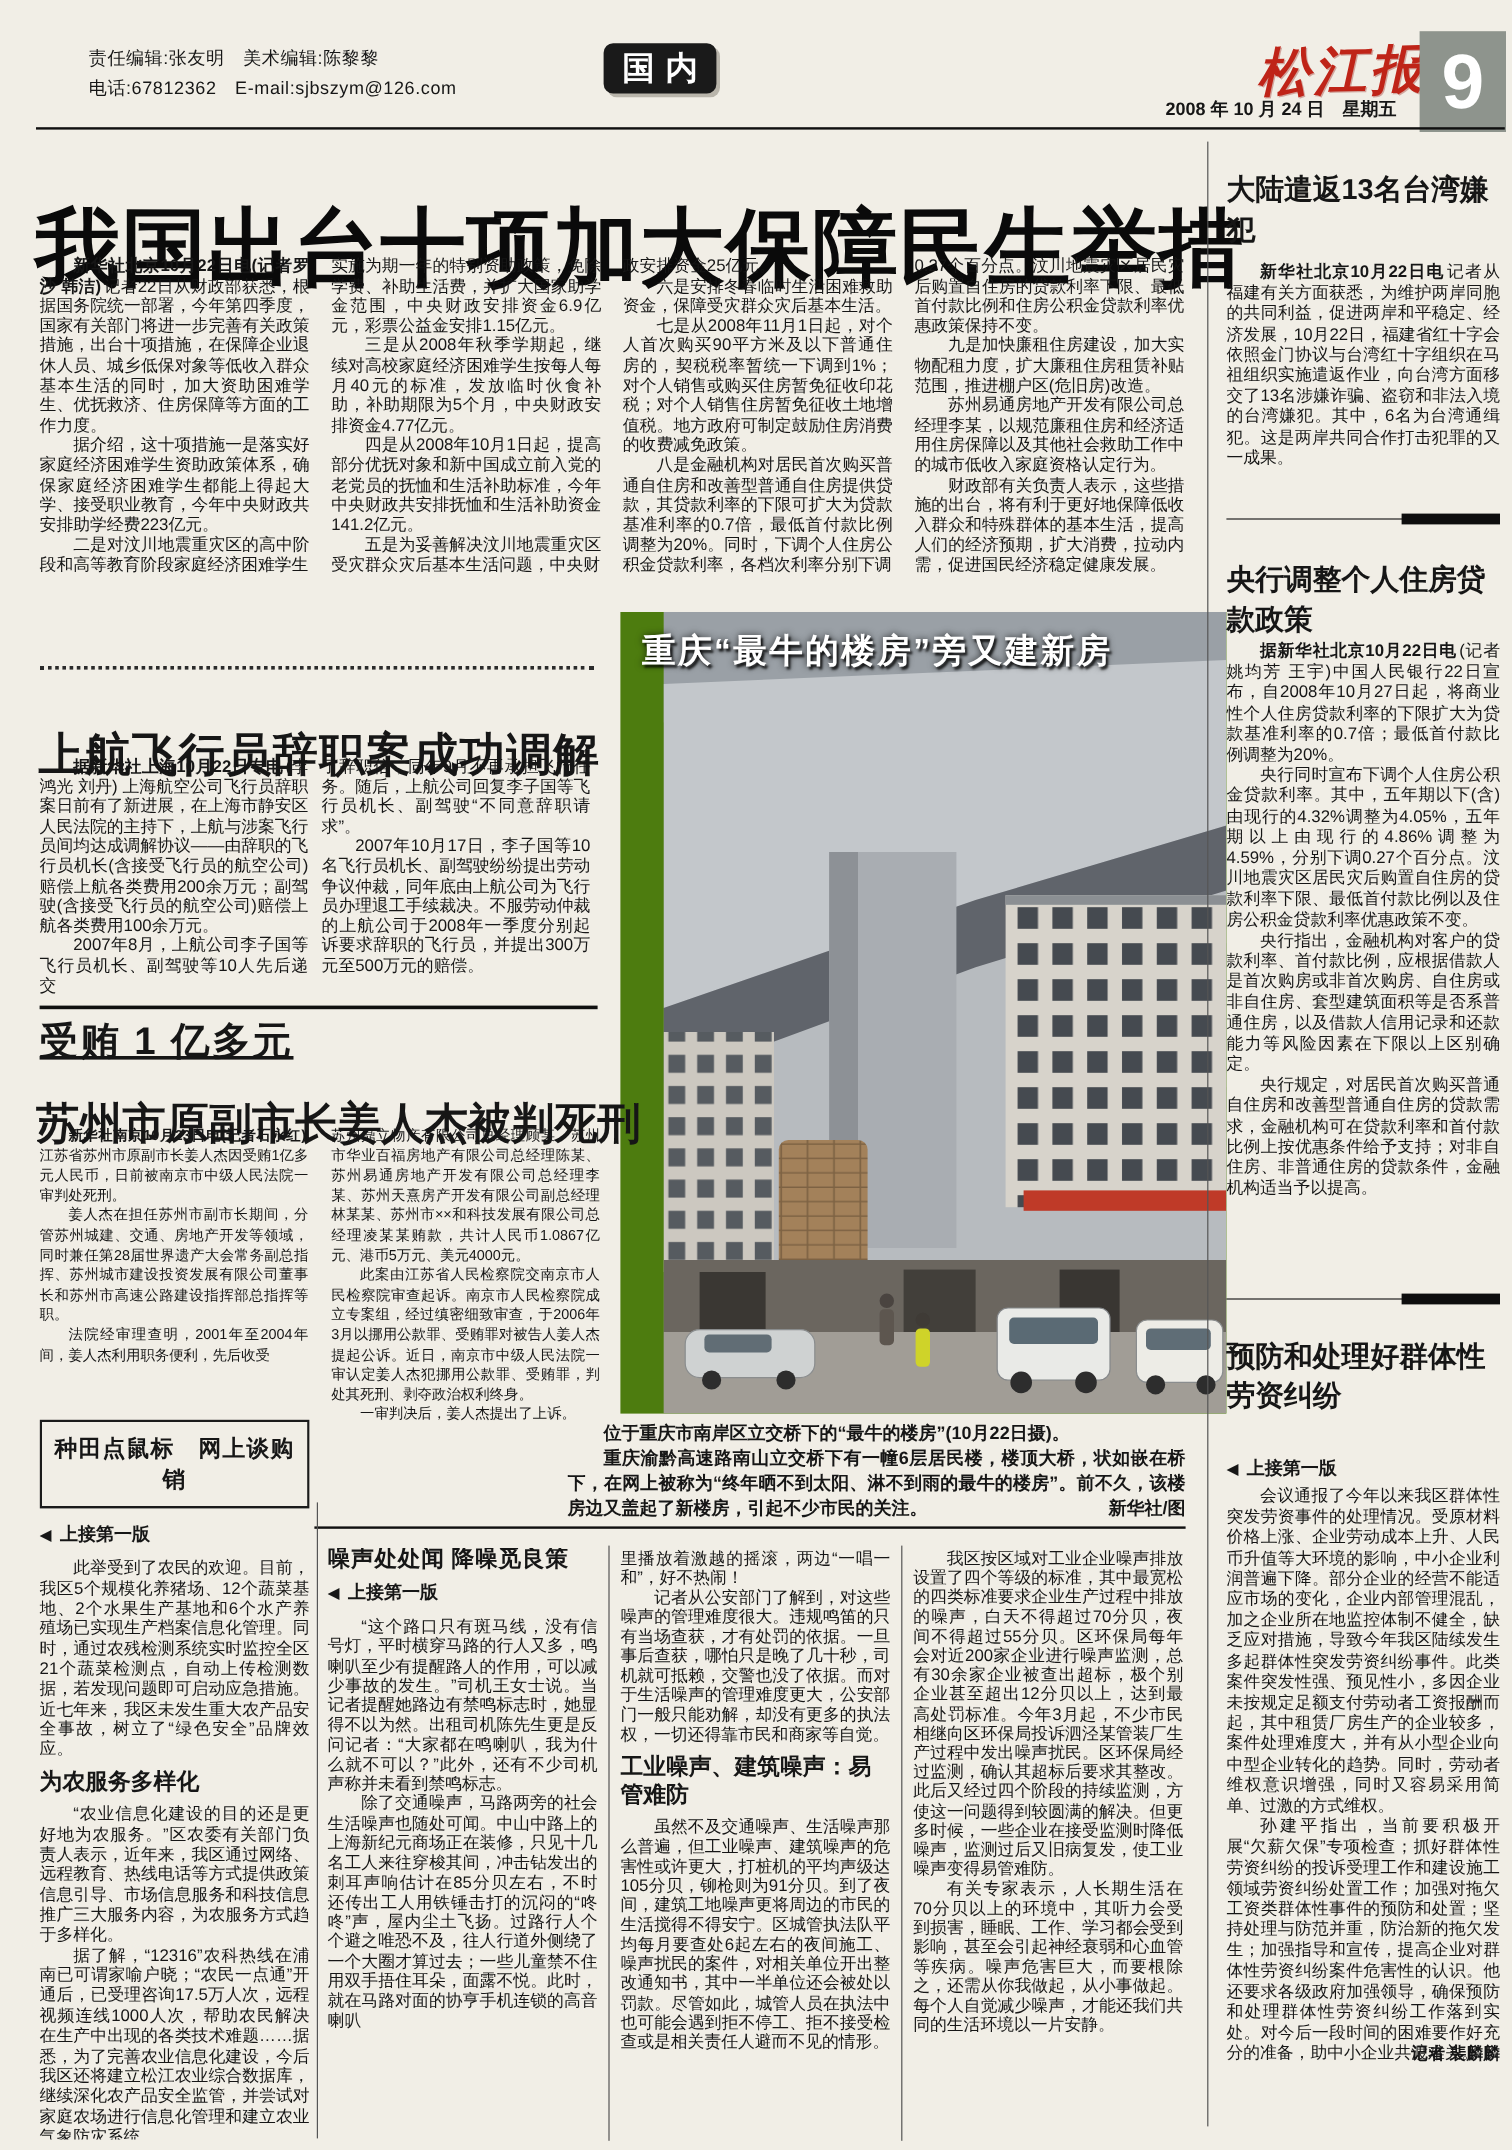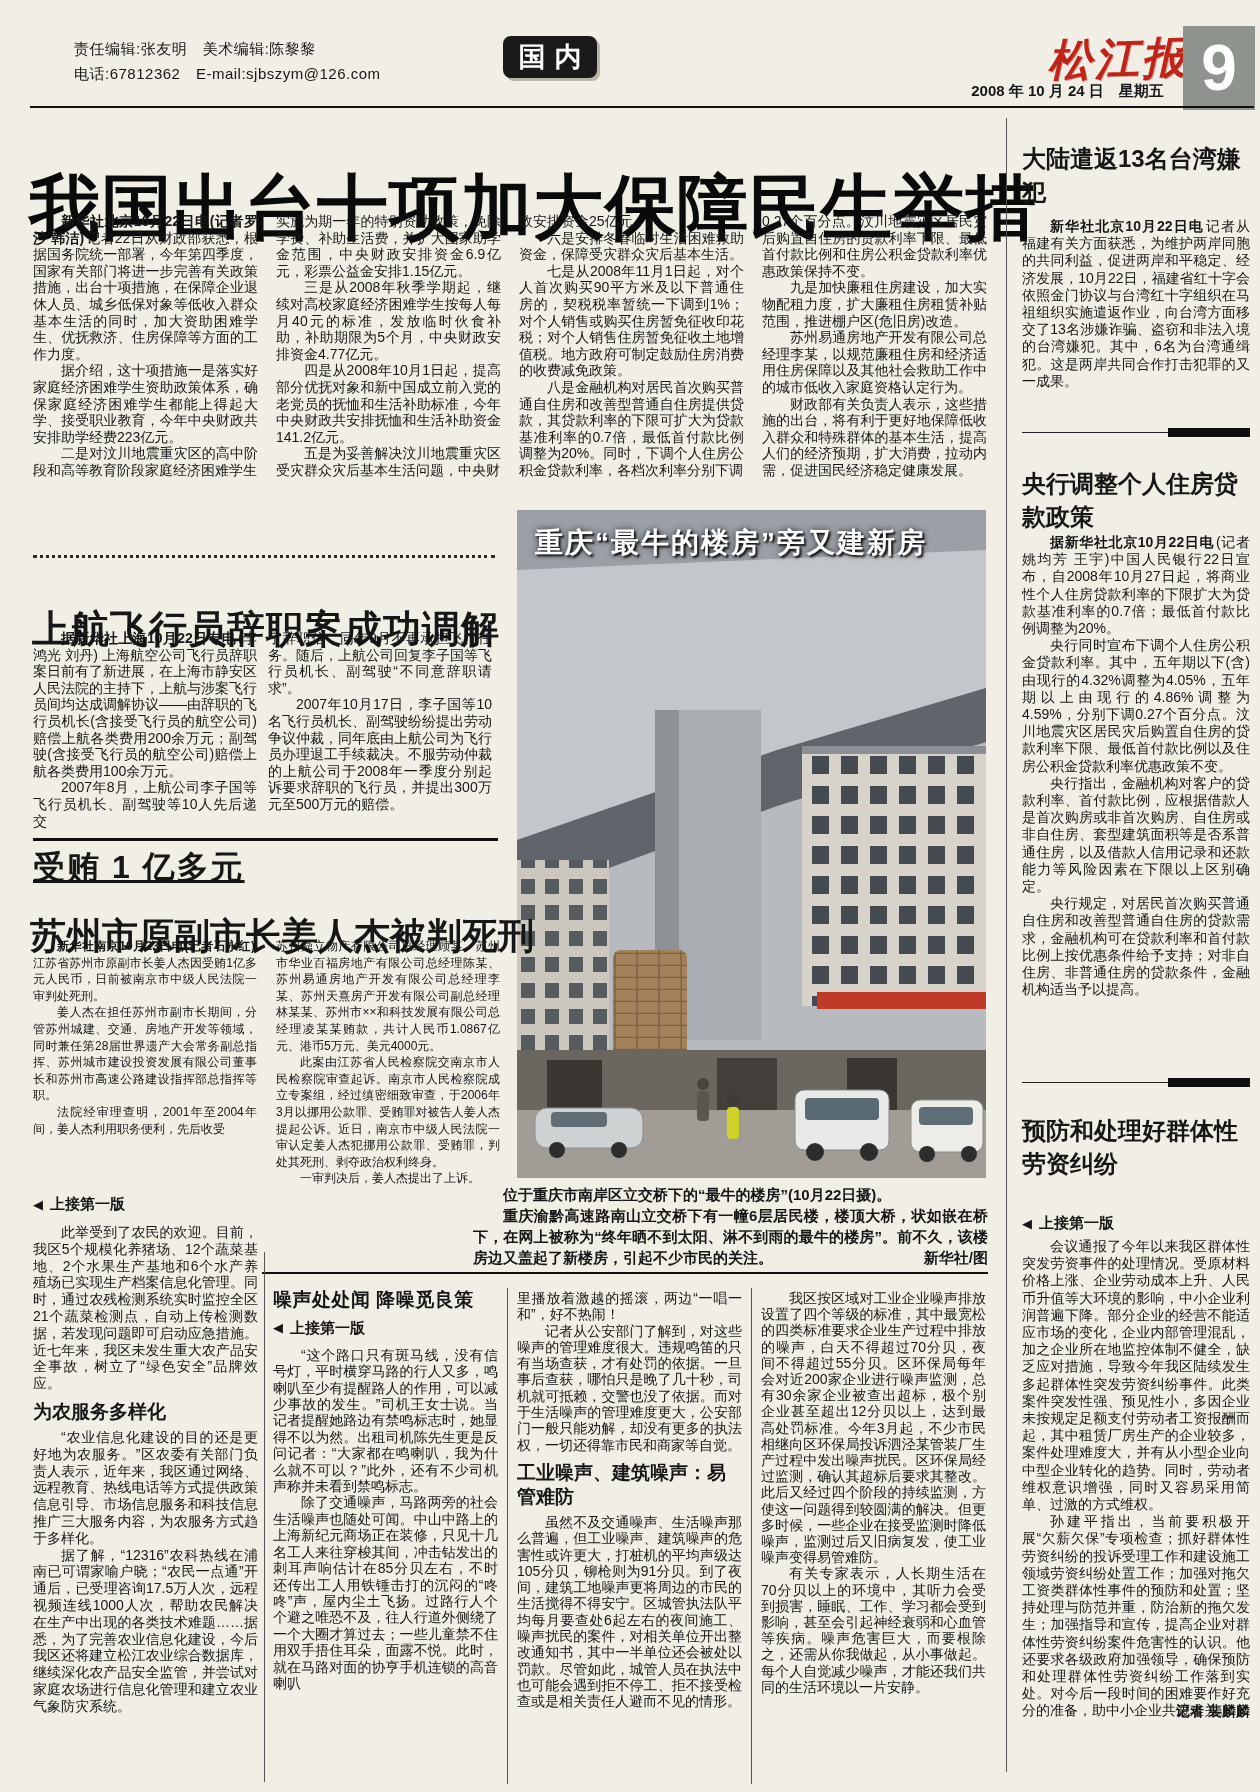--- a/index.html
+++ b/index.html
@@ -31,21 +31,21 @@
   .lead{font-weight:800;margin-right:2px;}
   .col-subhead{margin:8px 0 5px;font-size:19px;font-weight:800;line-height:24px;}
   .lead-body{left:33px;top:213px;width:953px;height:288px;gap:18px;}
   .lead-body .bcol{font-size:14px;line-height:16.6px;height:288px;}
   .dashed-rule{left:33px;top:555px;width:462px;border-top:3px dotted #2b2b2b;}
   
   .pilot-headline{left:32px;top:572px;width:466px;font-size:38px;font-weight:900;letter-spacing:1px;white-space:nowrap;}
   .pilot-body{left:33px;top:630px;width:465px;height:200px;gap:11px;}
   .pilot-body .bcol{flex:0 0 224px;font-size:14px;line-height:16.6px;height:200px;}
   
-  .photo{left:517px;top:510px;width:469px;height:668px;background:#14532d;overflow:hidden;}
+  .photo{left:517px;top:510px;width:469px;height:668px;background:#4d7c0f;overflow:hidden;padding-left:36px;}
   .photo svg{display:block;}
   .photo-title{position:absolute;left:18px;top:14px;font-size:28px;font-weight:800;color:#fff;
     letter-spacing:2px;text-shadow:0 0 6px rgba(0,0,0,.75),2px 2px 2px rgba(0,0,0,.8);}
   .caption{left:473px;top:1184px;width:515px;height:86px;font-size:15px;line-height:21px;overflow:hidden;}
   .caption .cap-lead{margin:0;text-indent:2em;font-weight:800;}
   .caption .cap-body{margin:0;text-indent:2em;text-align:justify;font-weight:600;}
   .caption .credit{text-align:right;font-weight:800;margin:-21px 0 0;}
   
   .suzhou-rule{left:33px;top:838px;width:465px;height:3px;}
   .kicker{left:33px;top:846px;font-size:32px;font-weight:600;letter-spacing:2px;text-decoration:underline;}
@@ -210,20 +210,21 @@
         <p class="para">法院经审理查明，2001年至2004年间，姜人杰利用职务便利，先后收受</p>
       </div>
     <div class="bcol">
         <p class="para cont">苏州鼎立物产有限公司总经理顾某、苏州市华业百福房地产有限公司总经理陈某、苏州易通房地产开发有限公司总经理李某、苏州天熹房产开发有限公司副总经理林某某、苏州市××和科技发展有限公司总经理凌某某贿款，共计人民币1.0867亿元、港币5万元、美元4000元。</p>
         <p class="para">此案由江苏省人民检察院交南京市人民检察院审查起诉。南京市人民检察院成立专案组，经过缜密细致审查，于2006年3月以挪用公款罪、受贿罪对被告人姜人杰提起公诉。近日，南京市中级人民法院一审认定姜人杰犯挪用公款罪、受贿罪，判处其死刑、剥夺政治权利终身。</p>
         <p class="para">一审判决后，姜人杰提出了上诉。</p>
       </div>
   </div>
 
   <div class="abs farming">
+    <div class="headline-box">种田点鼠标　网上谈购销</div>
     <div class="cont-tag">
       <span class="arrow">◀</span>
       <span>上接第一版</span>
     </div>
     <div class="fbody">
         <p class="para">此举受到了农民的欢迎。目前，我区5个规模化养猪场、12个蔬菜基地、2个水果生产基地和6个水产养殖场已实现生产档案信息化管理。同时，通过农残检测系统实时监控全区21个蔬菜检测点，自动上传检测数据，若发现问题即可启动应急措施。近七年来，我区未发生重大农产品安全事故，树立了“绿色安全”品牌效应。</p>
         <h4 class="col-subhead">为农服务多样化</h4>
         <p class="para">“农业信息化建设的目的还是更好地为农服务。”区农委有关部门负责人表示，近年来，我区通过网络、远程教育、热线电话等方式提供政策信息引导、市场信息服务和科技信息推广三大服务内容，为农服务方式趋于多样化。</p>
         <p class="para">据了解，“12316”农科热线在浦南已可谓家喻户晓；“农民一点通”开通后，已受理咨询17.5万人次，远程视频连线1000人次，帮助农民解决在生产中出现的各类技术难题……据悉，为了完善农业信息化建设，今后我区还将建立松江农业综合数据库，继续深化农产品安全监管，并尝试对家庭农场进行信息化管理和建立农业气象防灾系统。</p>
       </div>

